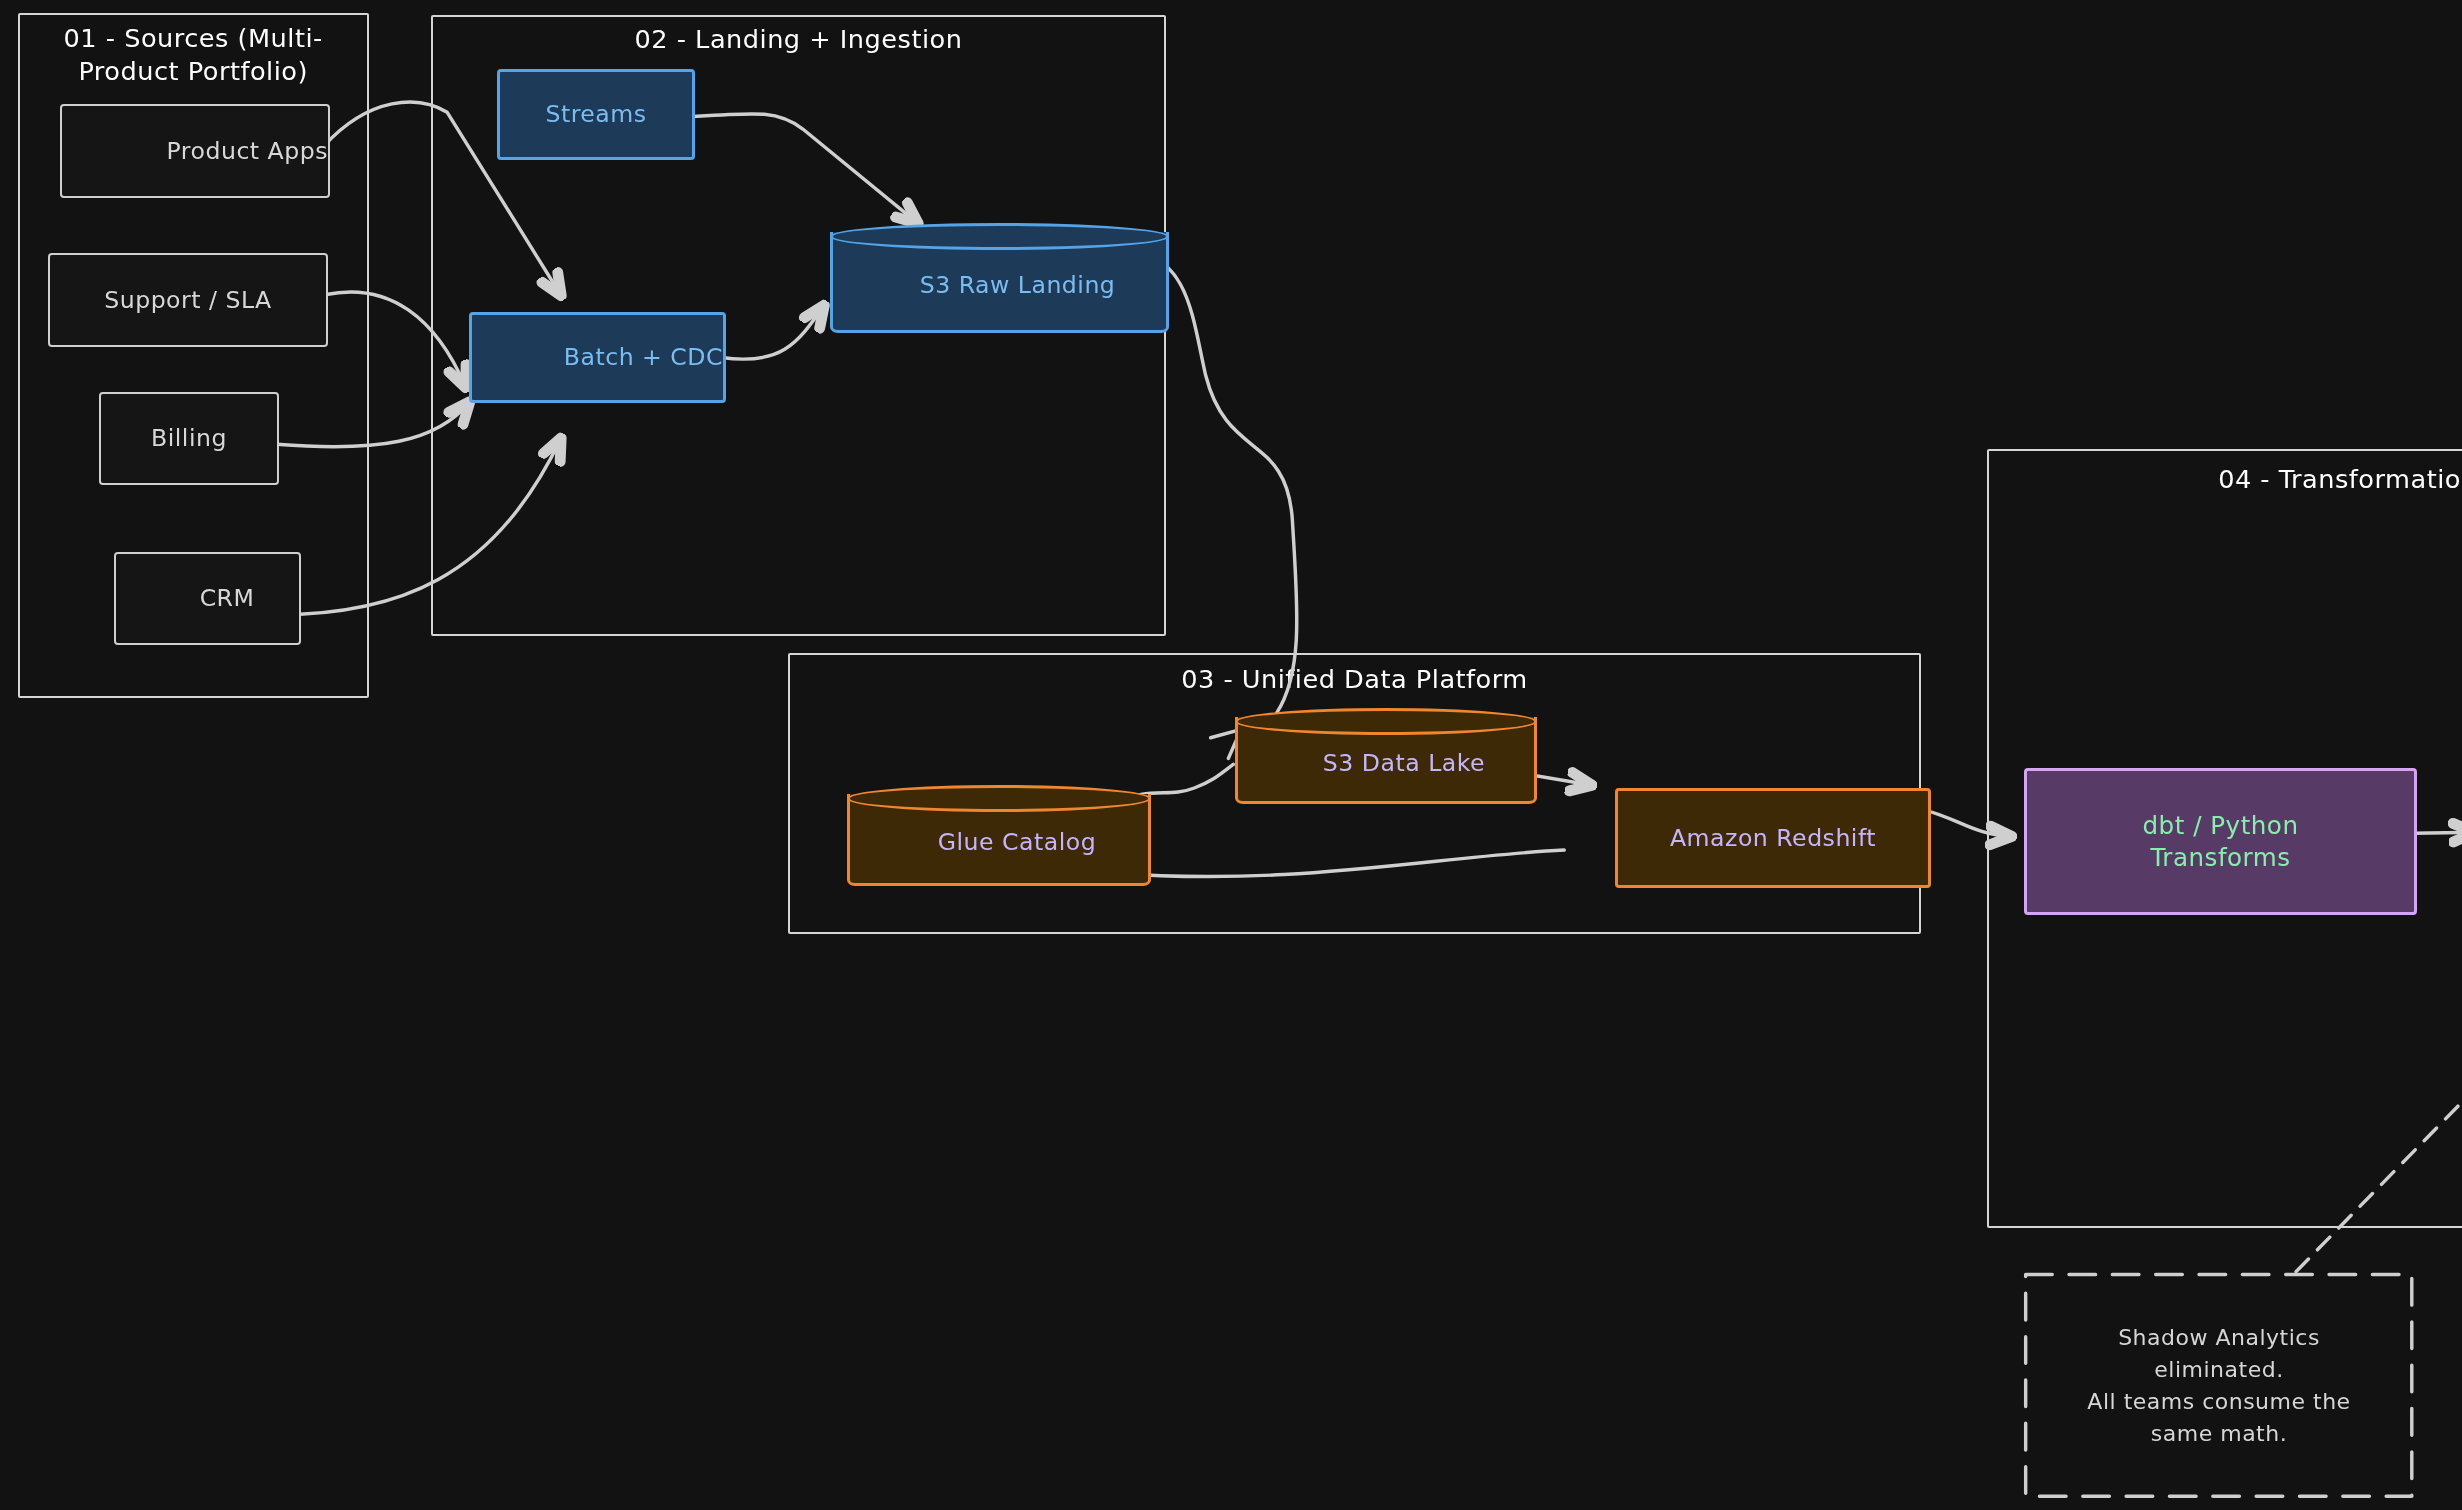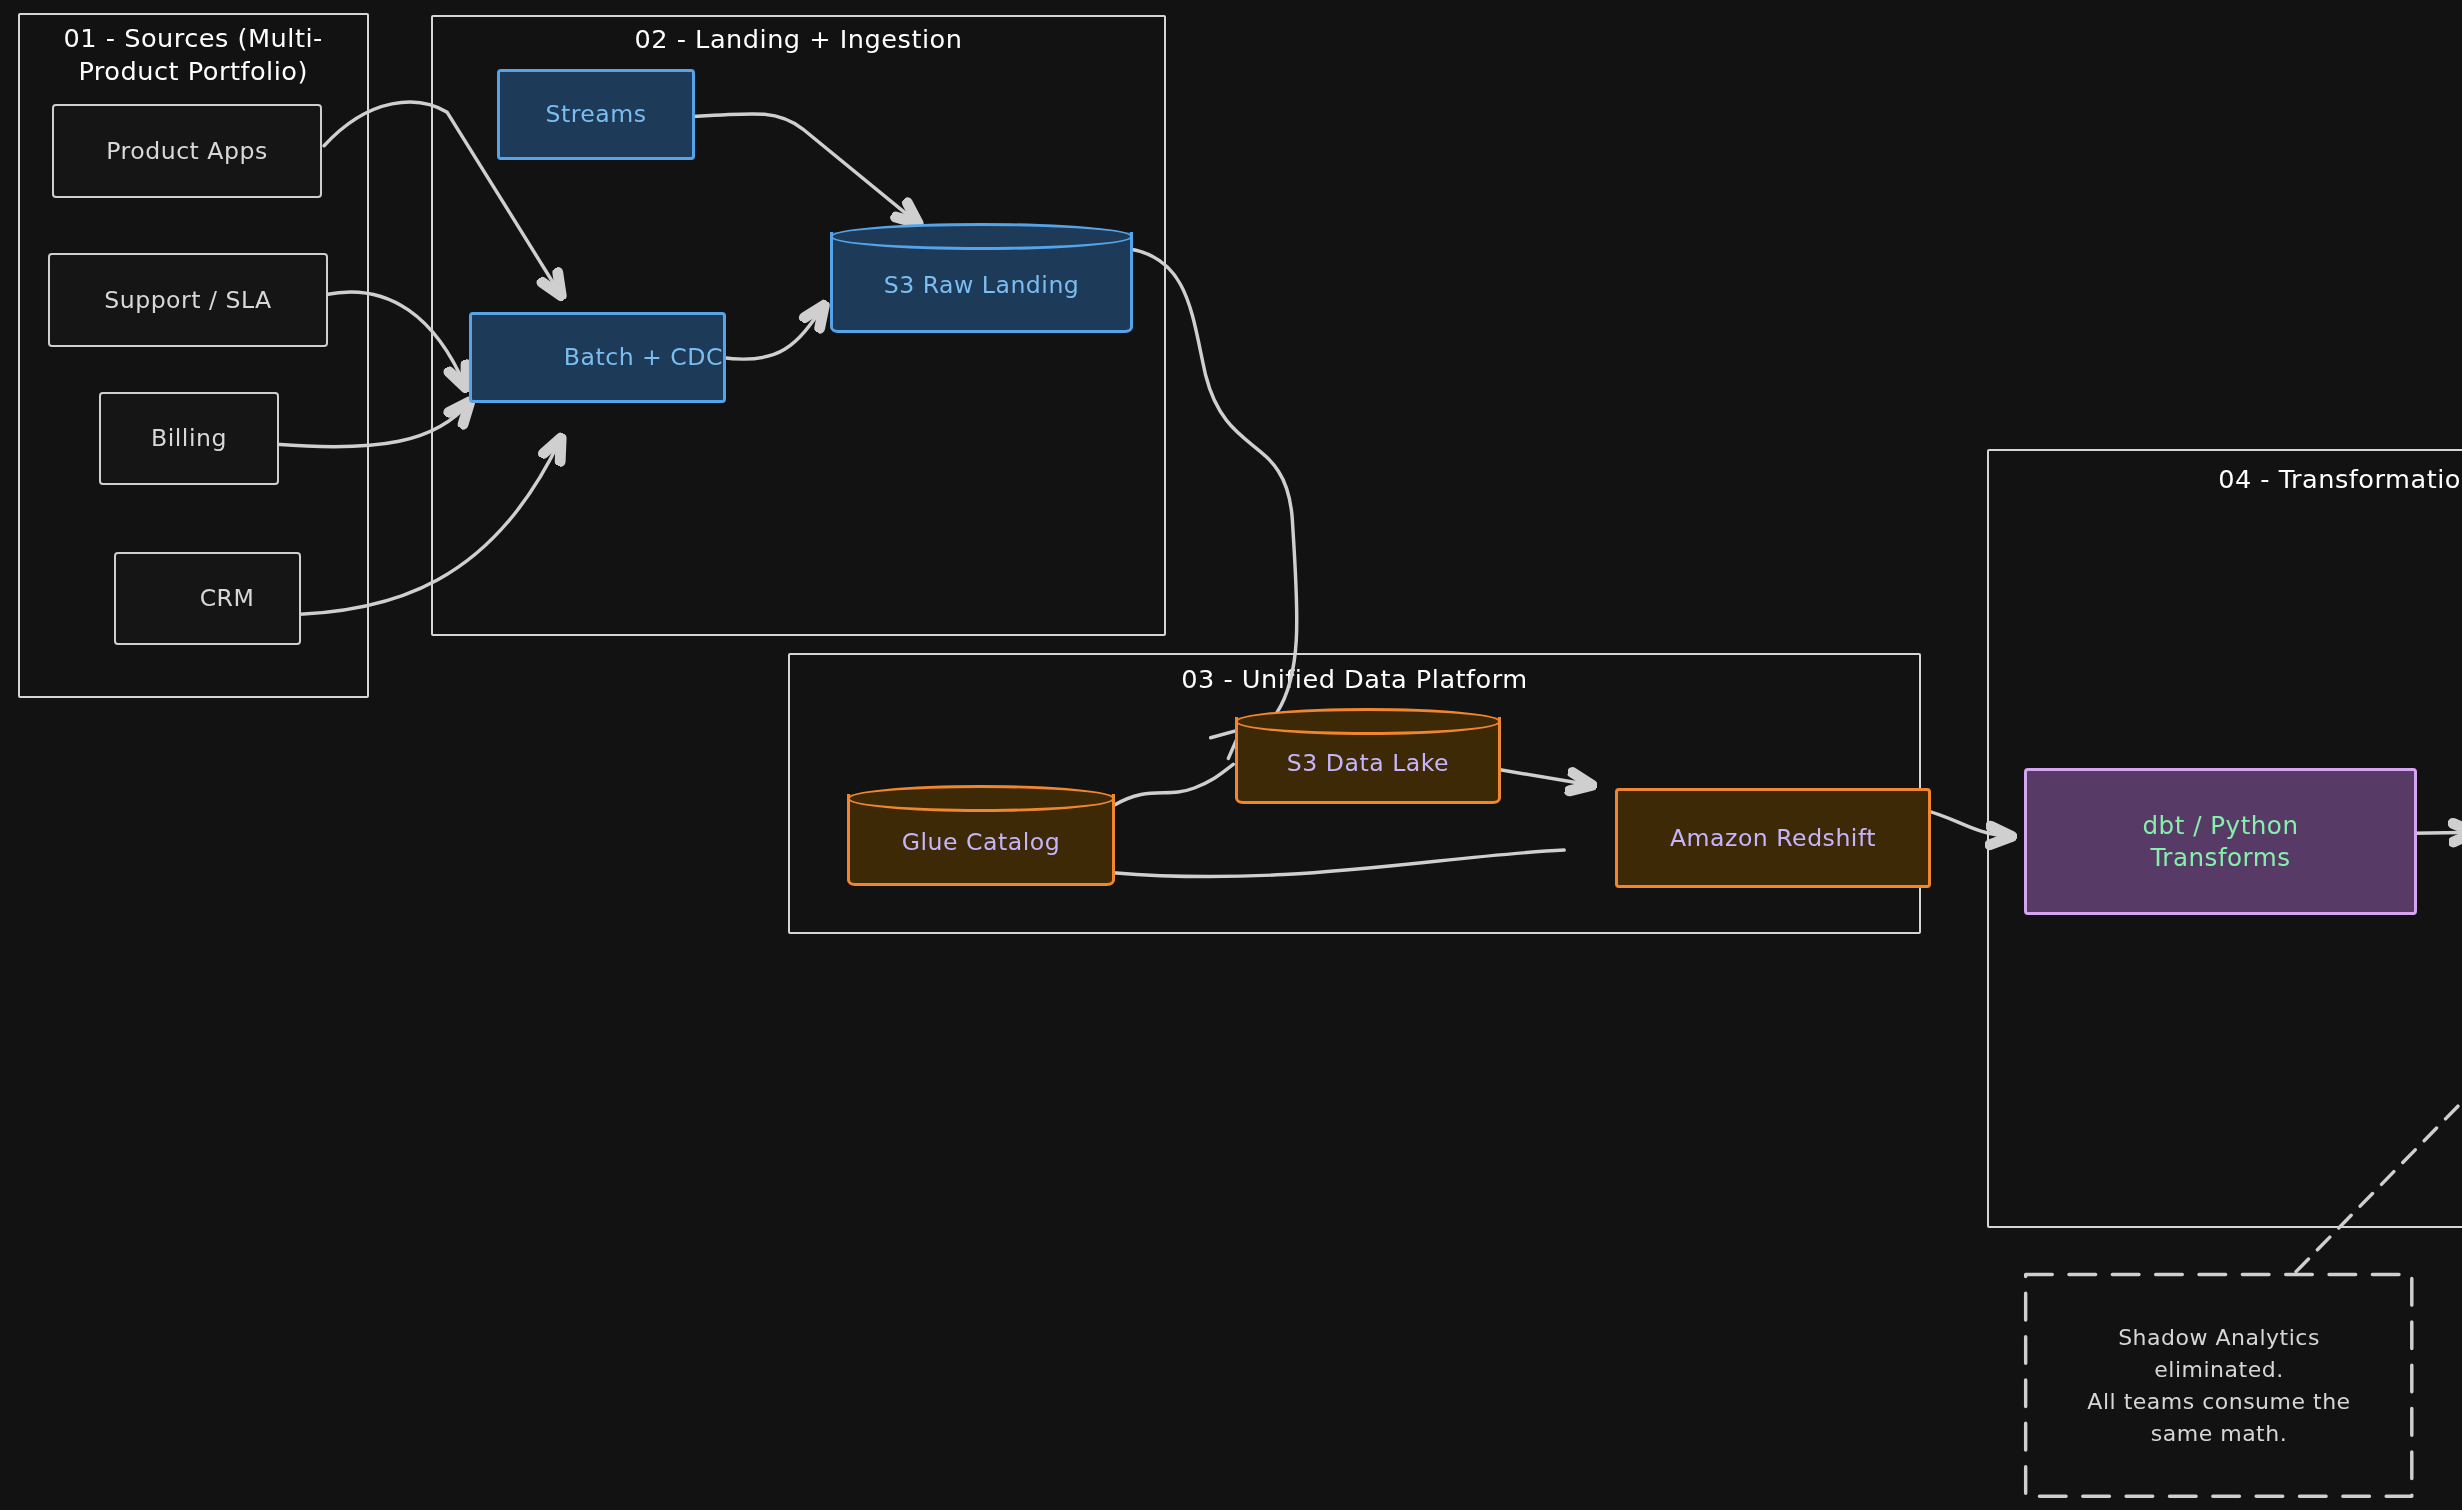--- a/index.html
+++ b/index.html
@@ -33,21 +33,21 @@
     border:3.4px solid var(--stroke);
     border-radius:3.9px;
     font-size:23.6px;line-height:1.3;
     letter-spacing:0.5px;
   }
   .lbl{position:relative;z-index:1;white-space:pre-line;}
   .src{--fill:#151515;--stroke:#cfcfcf;color:#d8d8d8;border-width:2.5px;}
   .blue{--fill:#1d3b58;--stroke:#55a4e9;color:#7bbdf0;}
   .orange{--fill:#3e2906;--stroke:#f0872f;color:#c4b5fd;}
   .purple{--fill:#573a65;--stroke:#d5a5f2;color:#86efac;font-size:24.6px;}
-  .cyl{border-top:none;border-radius:0 0 7.9px 7.9px / 0 0 5.9px 5.9px;}
+  .cyl{border-top:none;border-radius:0 0 7.9px 7.9px / 0 0 5.9px 5.9px;padding-left:36px;}
   .cyl::before{
     content:"";
     position:absolute;
     left:-3.4px;right:-3.4px;top:-8.9px;height:20.7px;
     background:var(--fill);
     border:3.4px solid var(--stroke);
     border-radius:50%;
   }
   .cyl .lbl{padding-top:7.9px;}
   .note-text{
@@ -103,21 +103,21 @@
     <path marker-end="url(#ah)" d="M 3040,1562 L 3230,1594"></path>
     <path marker-end="url(#ah)" d="M 3816,1638 C 3952,1630 3980,1694 4082,1698"></path>
     <path marker-end="url(#ah)" d="M 4900,1692 L 5022,1690"></path>
     <path marker-end="url(#ah)" d="M 5705,1432 C 5830,1278 5952,1188 6086,1120"></path>
     <path marker-end="url(#ah)" d="M 5834,1614 C 5940,1600 6002,1592 6086,1590"></path>
     <path marker-end="url(#ah)" d="M 5834,1986 C 5940,2010 6002,2030 6086,2044"></path>
     <path marker-end="url(#ah)" d="M 5772,2074 C 5848,2230 5868,2392 5908,2434 C 5948,2468 5995,2406 6088,2420"></path>
     <path marker-end="url(#ah)" stroke-dasharray="36 26" d="M 4662,2582 L 5112,2122"></path>
   </svg>
 
-  <div class="node src" style="left:52px;top:104px;width:266px;height:90px;">
+  <div class="node src" style="left:60px;top:104px;width:266px;height:90px;justify-content:flex-end;">
     <span class="lbl">Product Apps</span>
   </div>
   <div class="node src" style="left:48px;top:253px;width:276px;height:90px;">
     <span class="lbl">Support / SLA</span>
   </div>
   <div class="node src" style="left:99px;top:392px;width:176px;height:89px;">
     <span class="lbl">Billing</span>
   </div>
   <div class="node src" style="left:114px;top:552px;width:144px;height:89px;padding-left:39px;">
     <span class="lbl">CRM</span>

